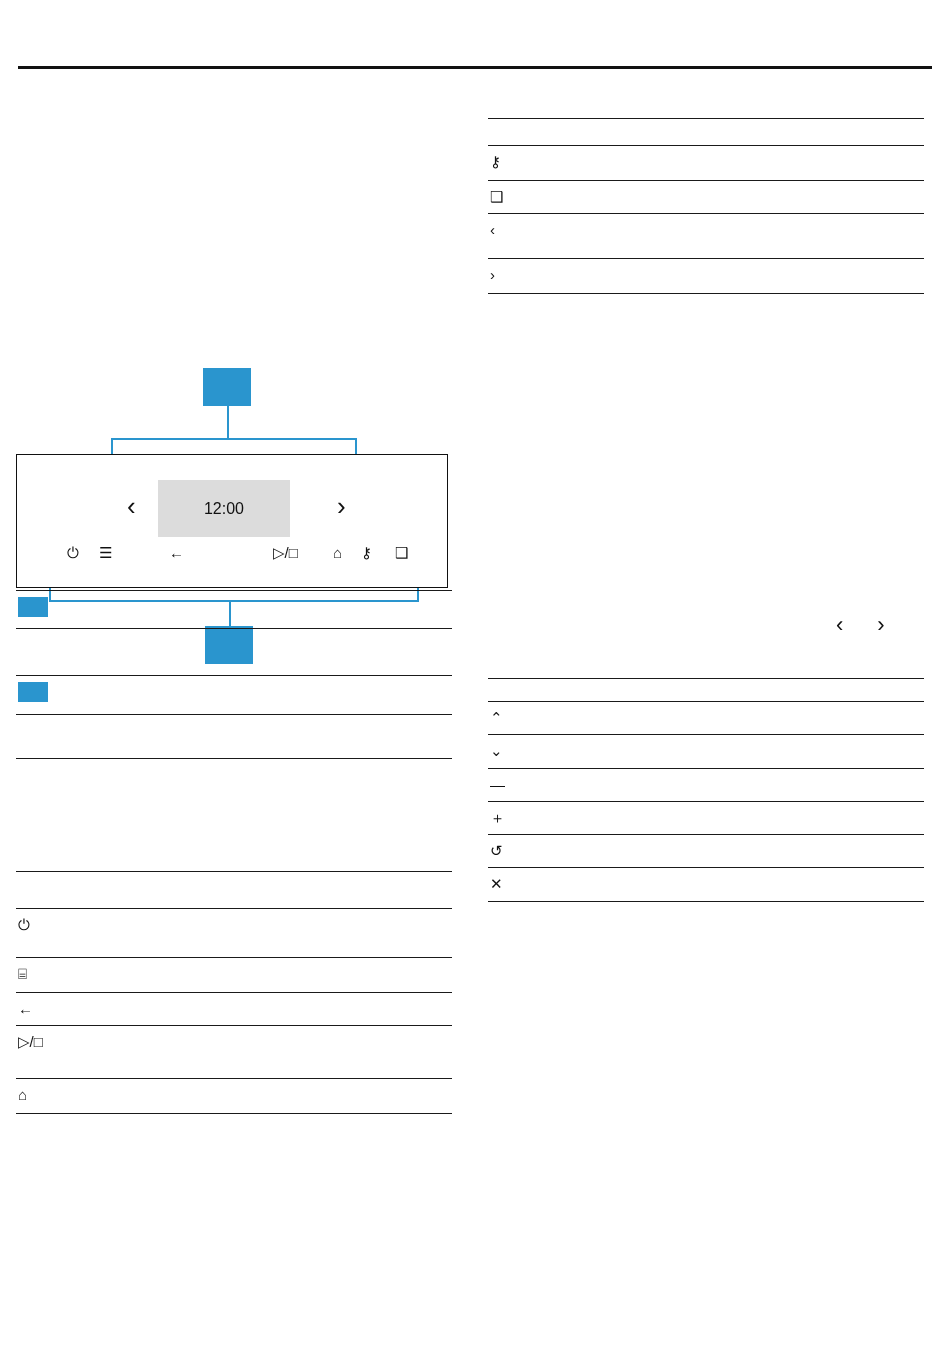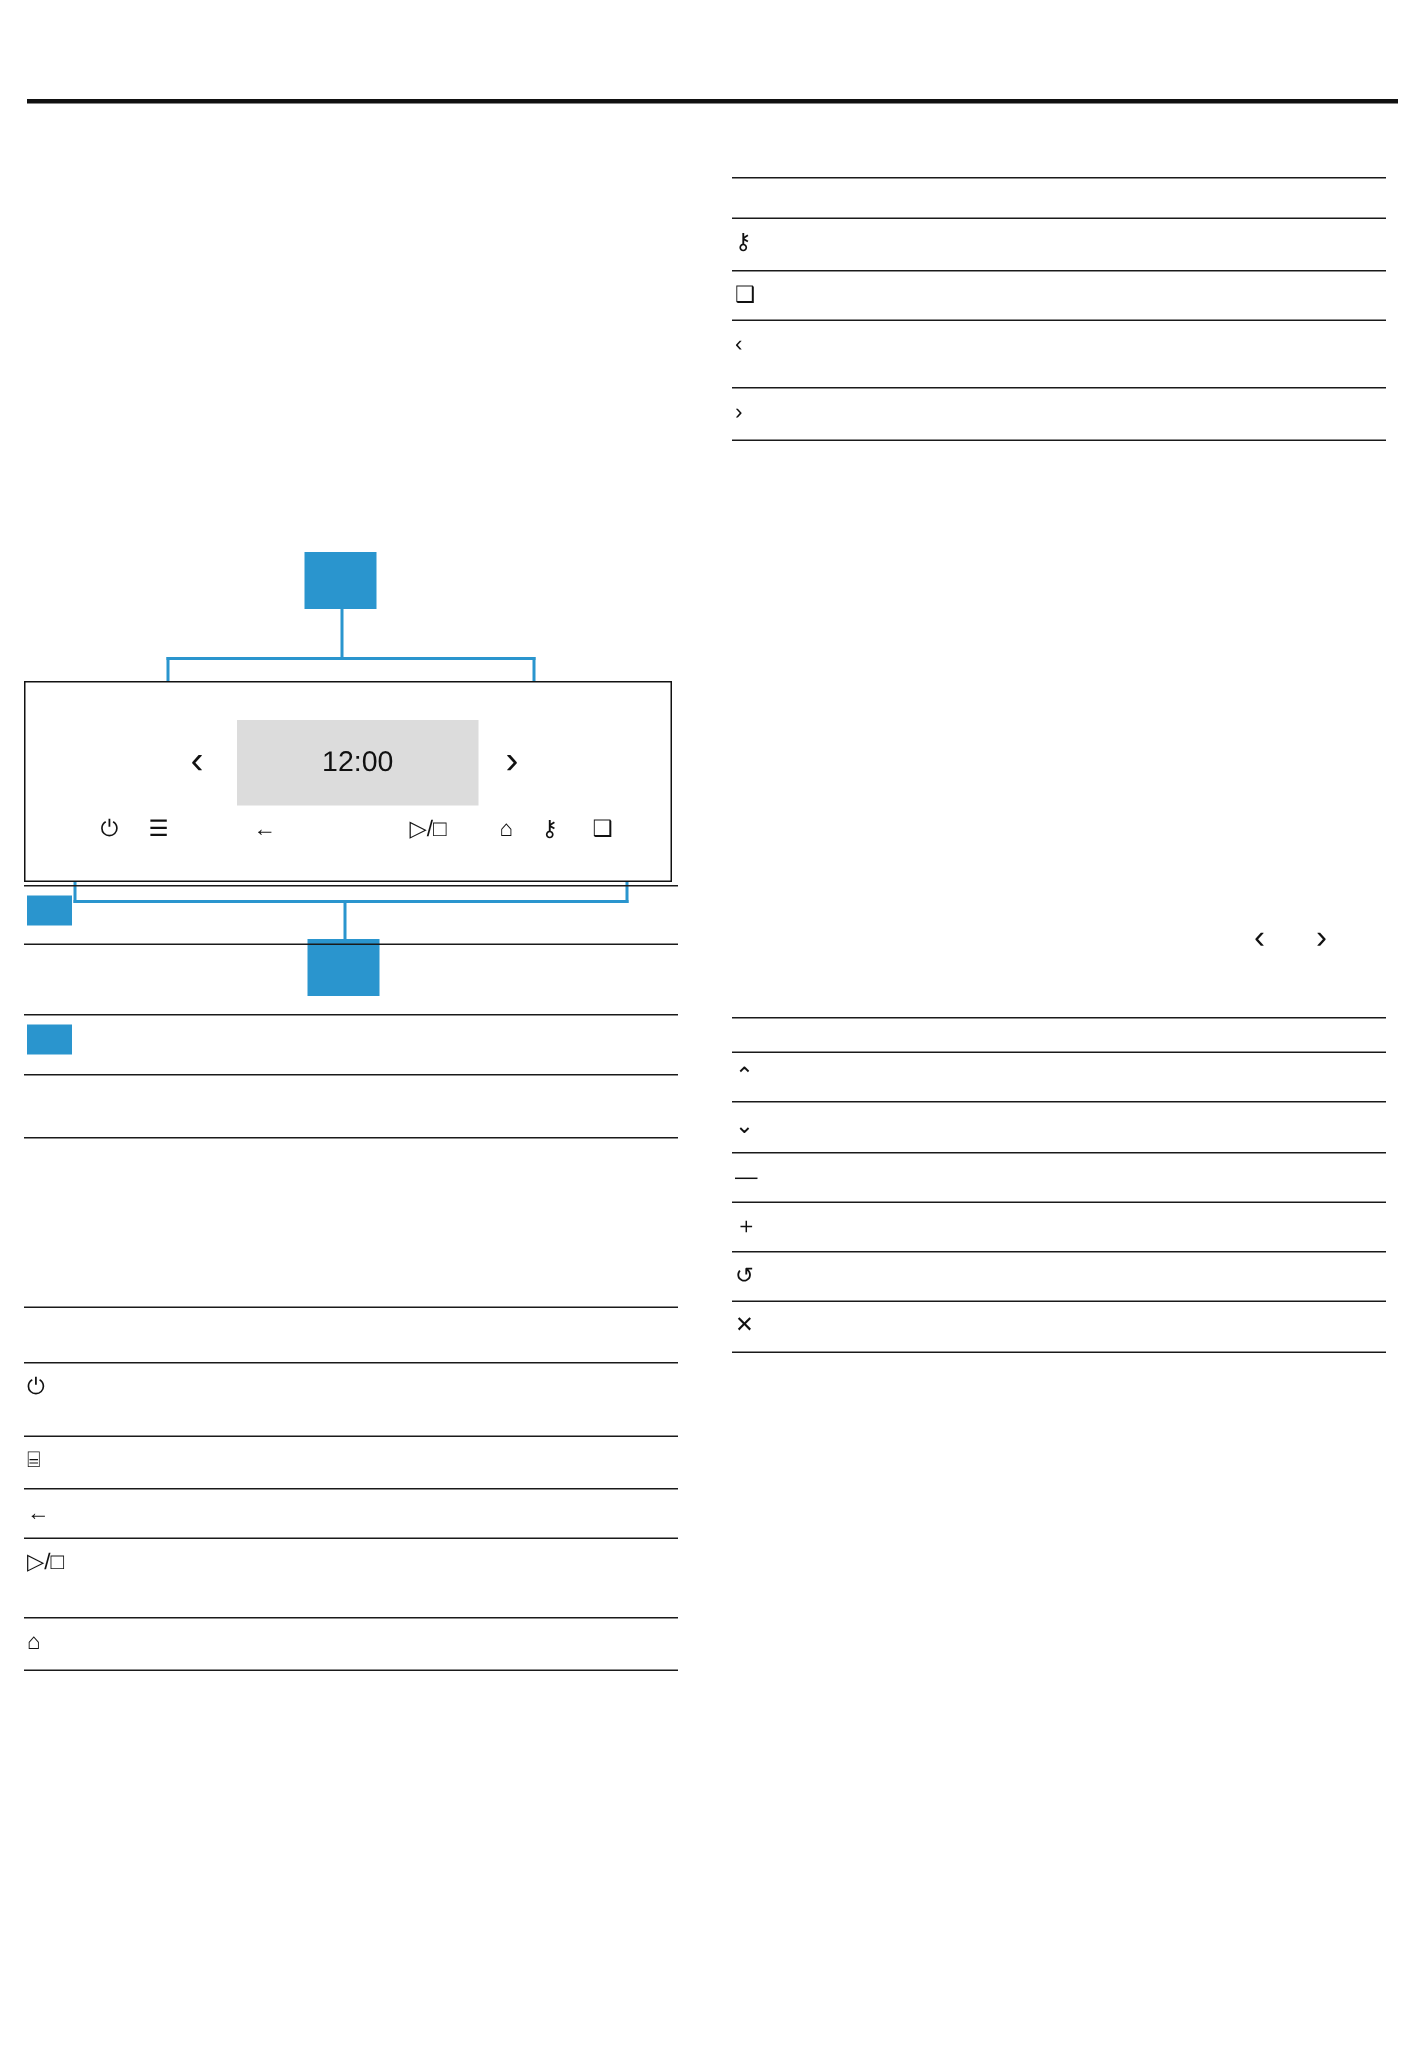--- a/index.html
+++ b/index.html
@@ -108,27 +108,27 @@
     width: 432px;
     height: 134px;
     border: 1.5px solid #111;
     box-sizing: border-box;
     background: #fff;
   }
   .panel-display {
     position: absolute;
     left: 141px;
     top: 25px;
-    width: 161px;
+    width: 132px;
     height: 57px;
     background: #dcdcdc;
     display: flex;
     align-items: center;
     justify-content: center;
-    font-size: 19px;
+    font-size: 16px;
     color: #111;
   }
   .panel-arrow {
     position: absolute;
     font-size: 26px;
     color: #111;
     line-height: 1;
   }
   .panel-arrow.left { left: 110px; top: 38px; }
   .panel-arrow.right { left: 320px; top: 38px; }

